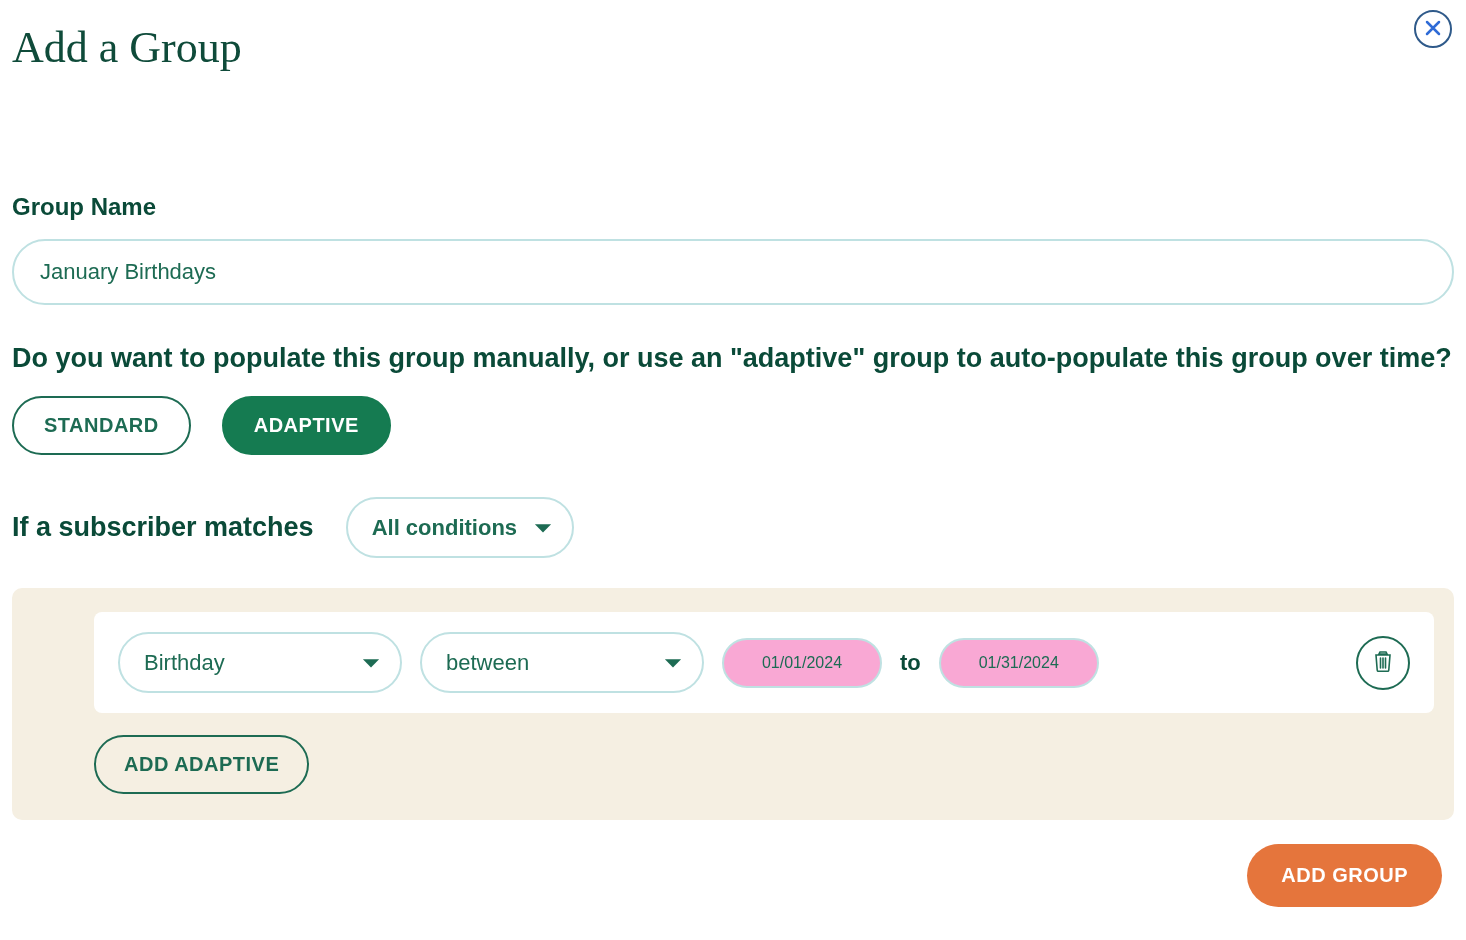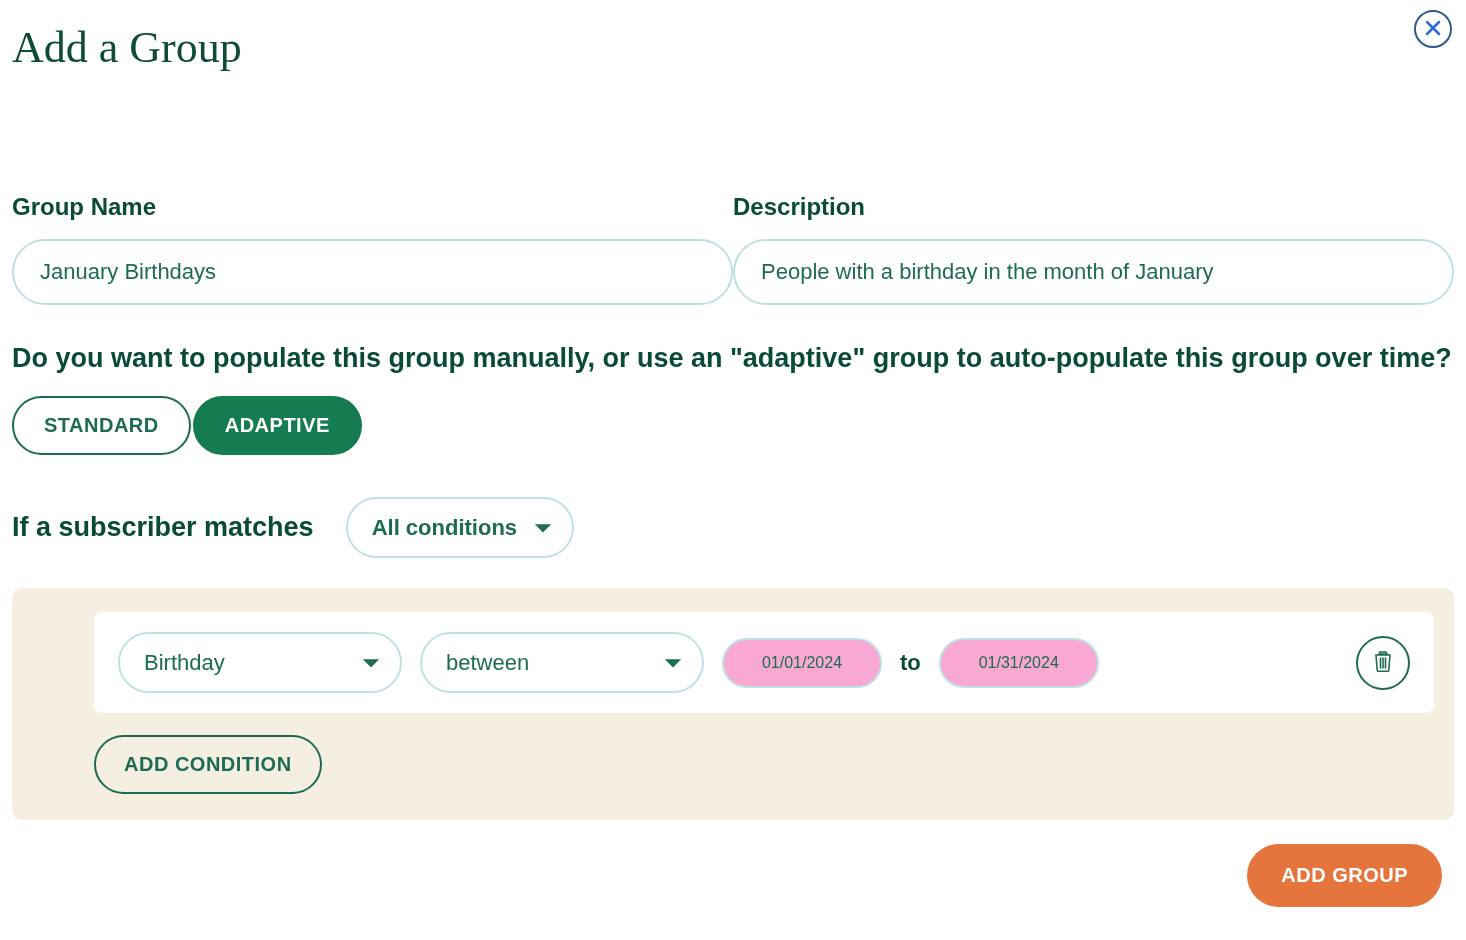--- a/index.html
+++ b/index.html
@@ -59,21 +59,21 @@
     outline:none;
     background:#fff;
     font-family:inherit;
   }
   .question{
     font-size:27px;
     font-weight:700;
     margin:38px 12px 22px 12px;
     color:var(--green-dark);
   }
-  .toggle-row{display:flex;gap:2px;padding:0 12px;}
+  .toggle-row{display:flex;gap:31px;padding:0 12px;}
   .toggle-btn{
     border-radius:999px;
     font-size:20px;
     font-weight:700;
     letter-spacing:.5px;
     padding:16px 30px;
     cursor:pointer;
     border:2px solid var(--green);
     background:#fff;
     color:var(--green);
@@ -195,24 +195,20 @@
       </svg>
   </span>
 </button>
 
 <h1>Add a Group</h1>
 
 <div class="row">
   <div class="col">
     <label class="field-label">Group Name</label>
     <input class="text-input" type="text" value="January Birthdays" style="">
-  </div>
-  <div class="col">
-    <label class="field-label">Description</label>
-    <input class="text-input" type="text" value="People with a birthday in the month of January" style="">
   </div>
 </div>
 
 <div class="question">Do you want to populate this group manually, or use an "adaptive" group to auto-populate this group over time?</div>
 
 <div class="toggle-row">
   <button class="toggle-btn">STANDARD</button>
   <button class="toggle-btn active">ADAPTIVE</button>
 </div>
 
@@ -263,18 +259,18 @@
 
     <button class="trash-btn" aria-label="Delete condition">
       <span>
         <svg viewBox="0 0 20 22">
             <path d="M3 5h14l-1.2 15a1.5 1.5 0 0 1-1.5 1.4H5.7A1.5 1.5 0 0 1 4.2 20L3 5zm4-3h6l1 2H6l1-2zM7.5 8v10M10 8v10M12.5 8v10" fill="none" stroke="#1d6b53" stroke-width="1.6" stroke-linecap="round"></path>
           </svg>
       </span>
     </button>
   </div>
 
-  <button class="add-condition">ADD CONDITION</button>
+  <button class="add-condition">ADD ADAPTIVE</button>
 </div>
 
 <div class="footer">
   <button class="submit-btn">ADD GROUP</button>
 </div>
 
 </body></html>

